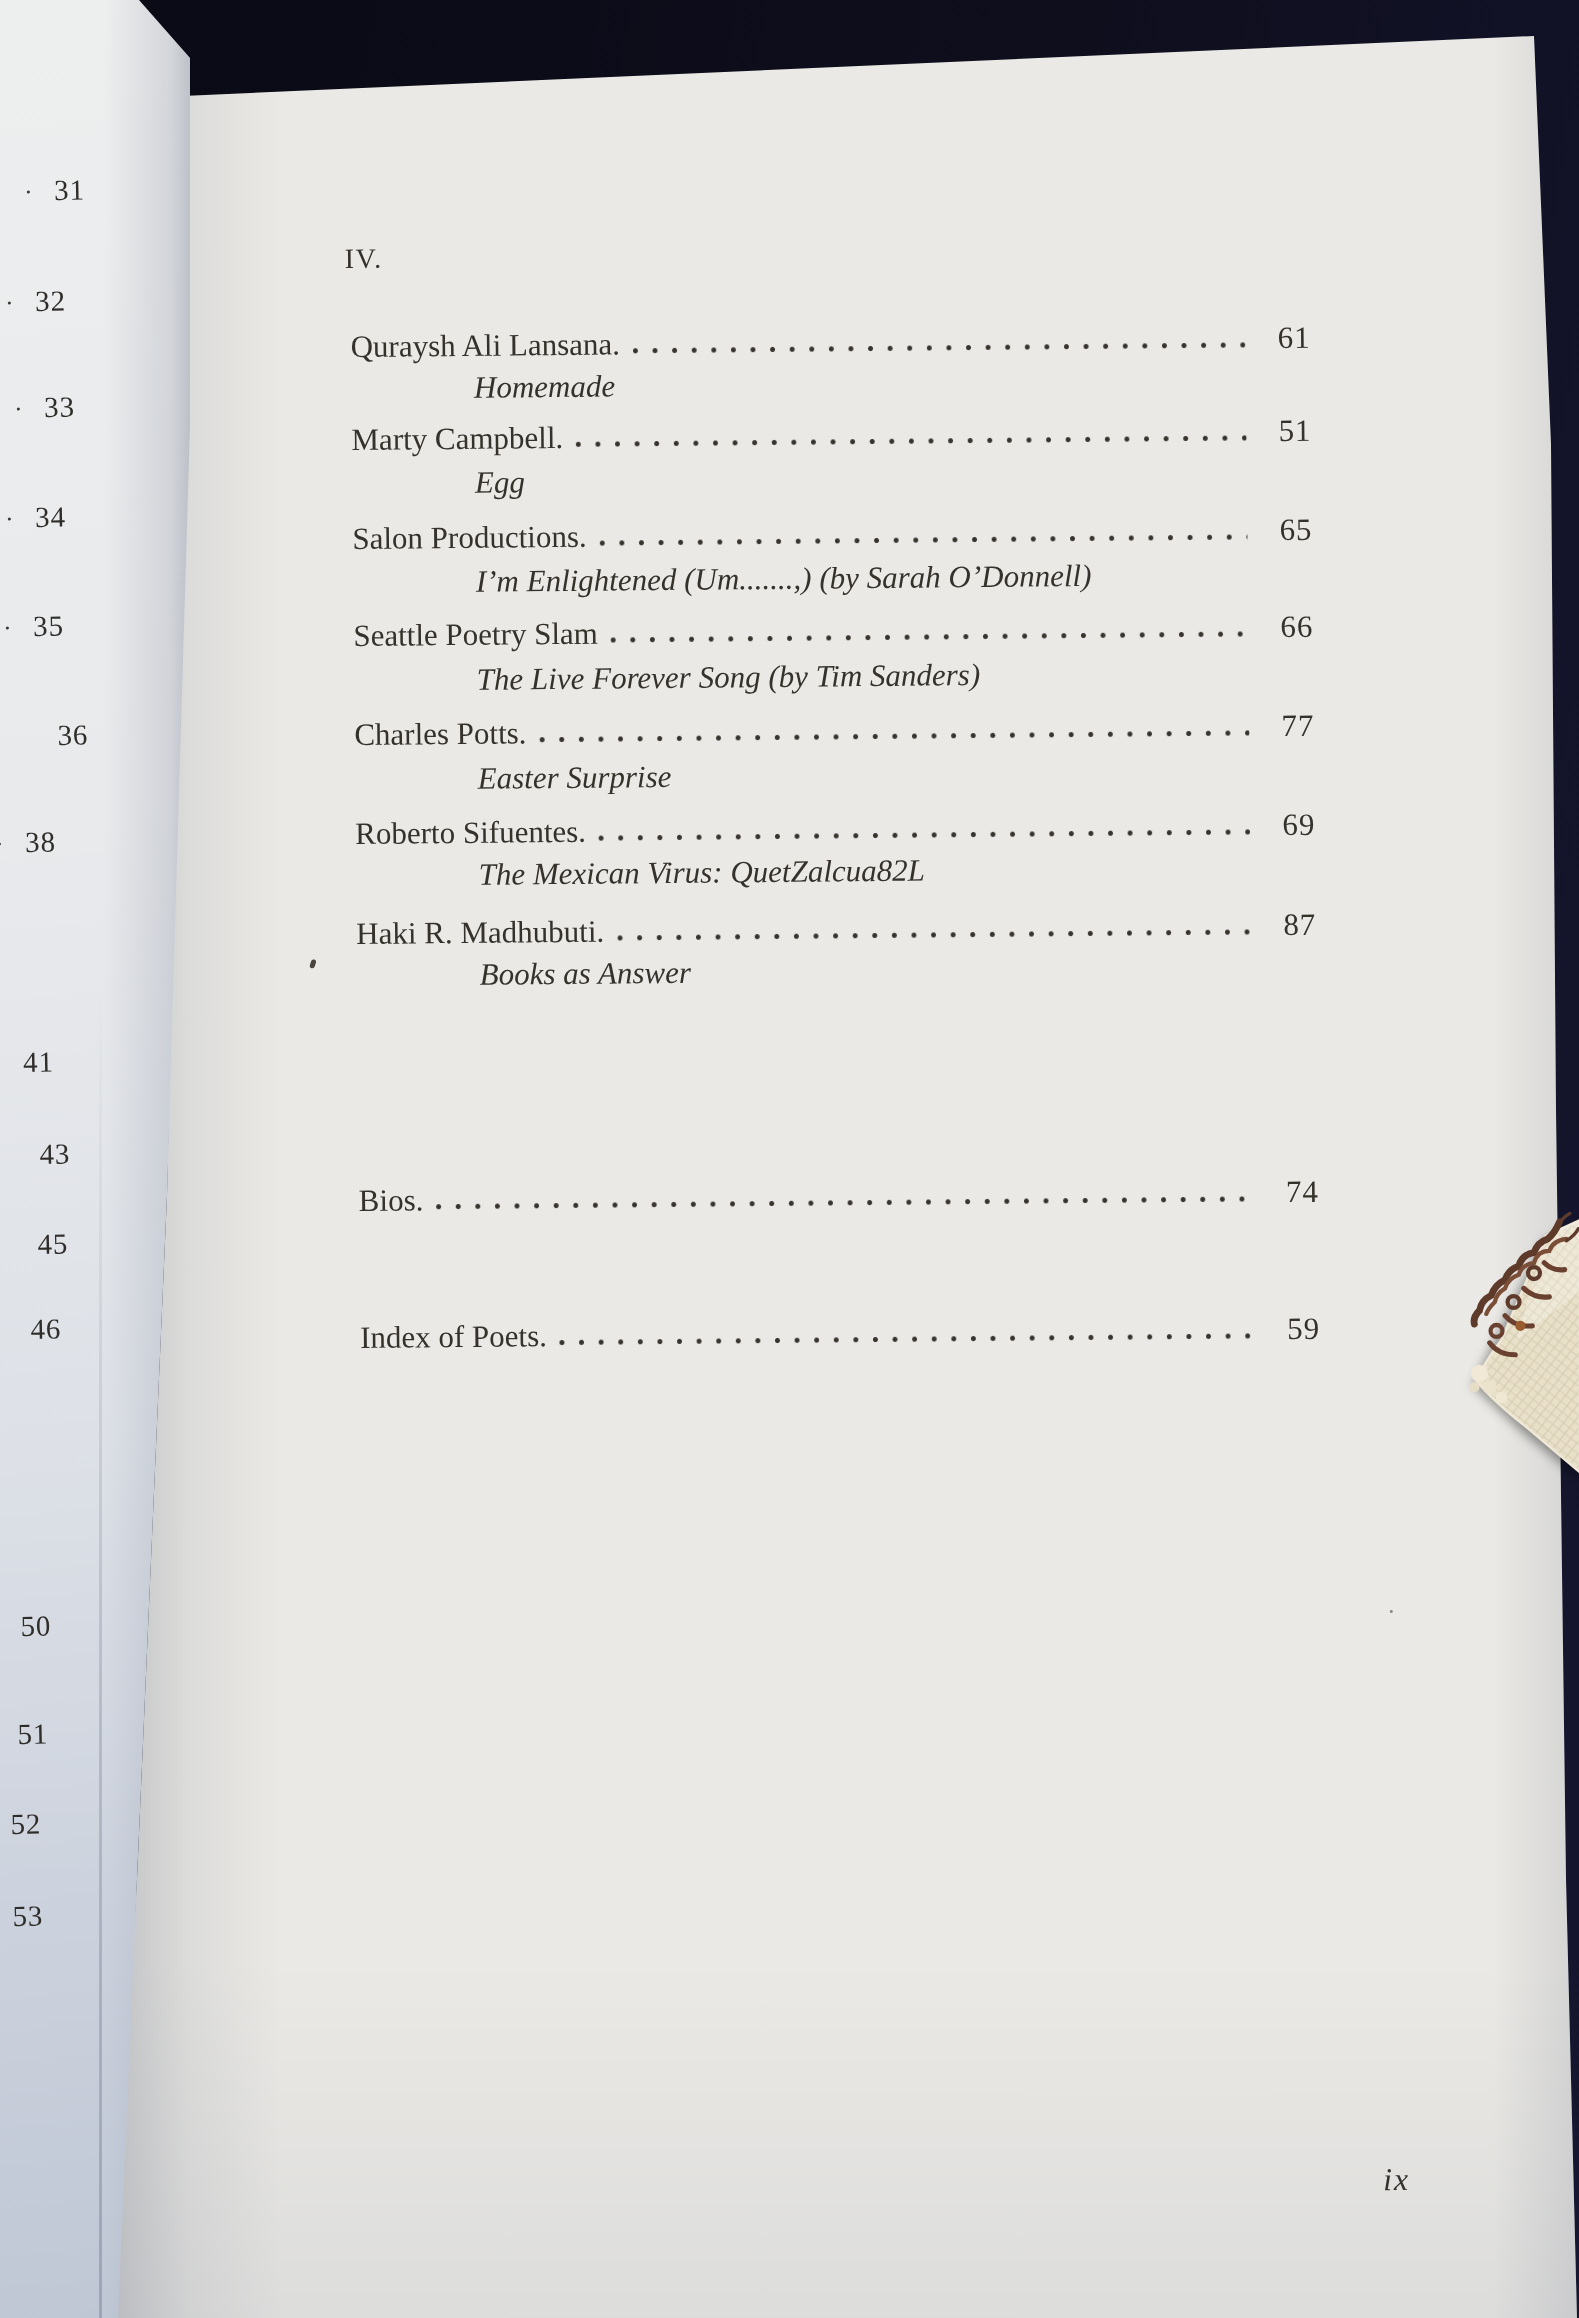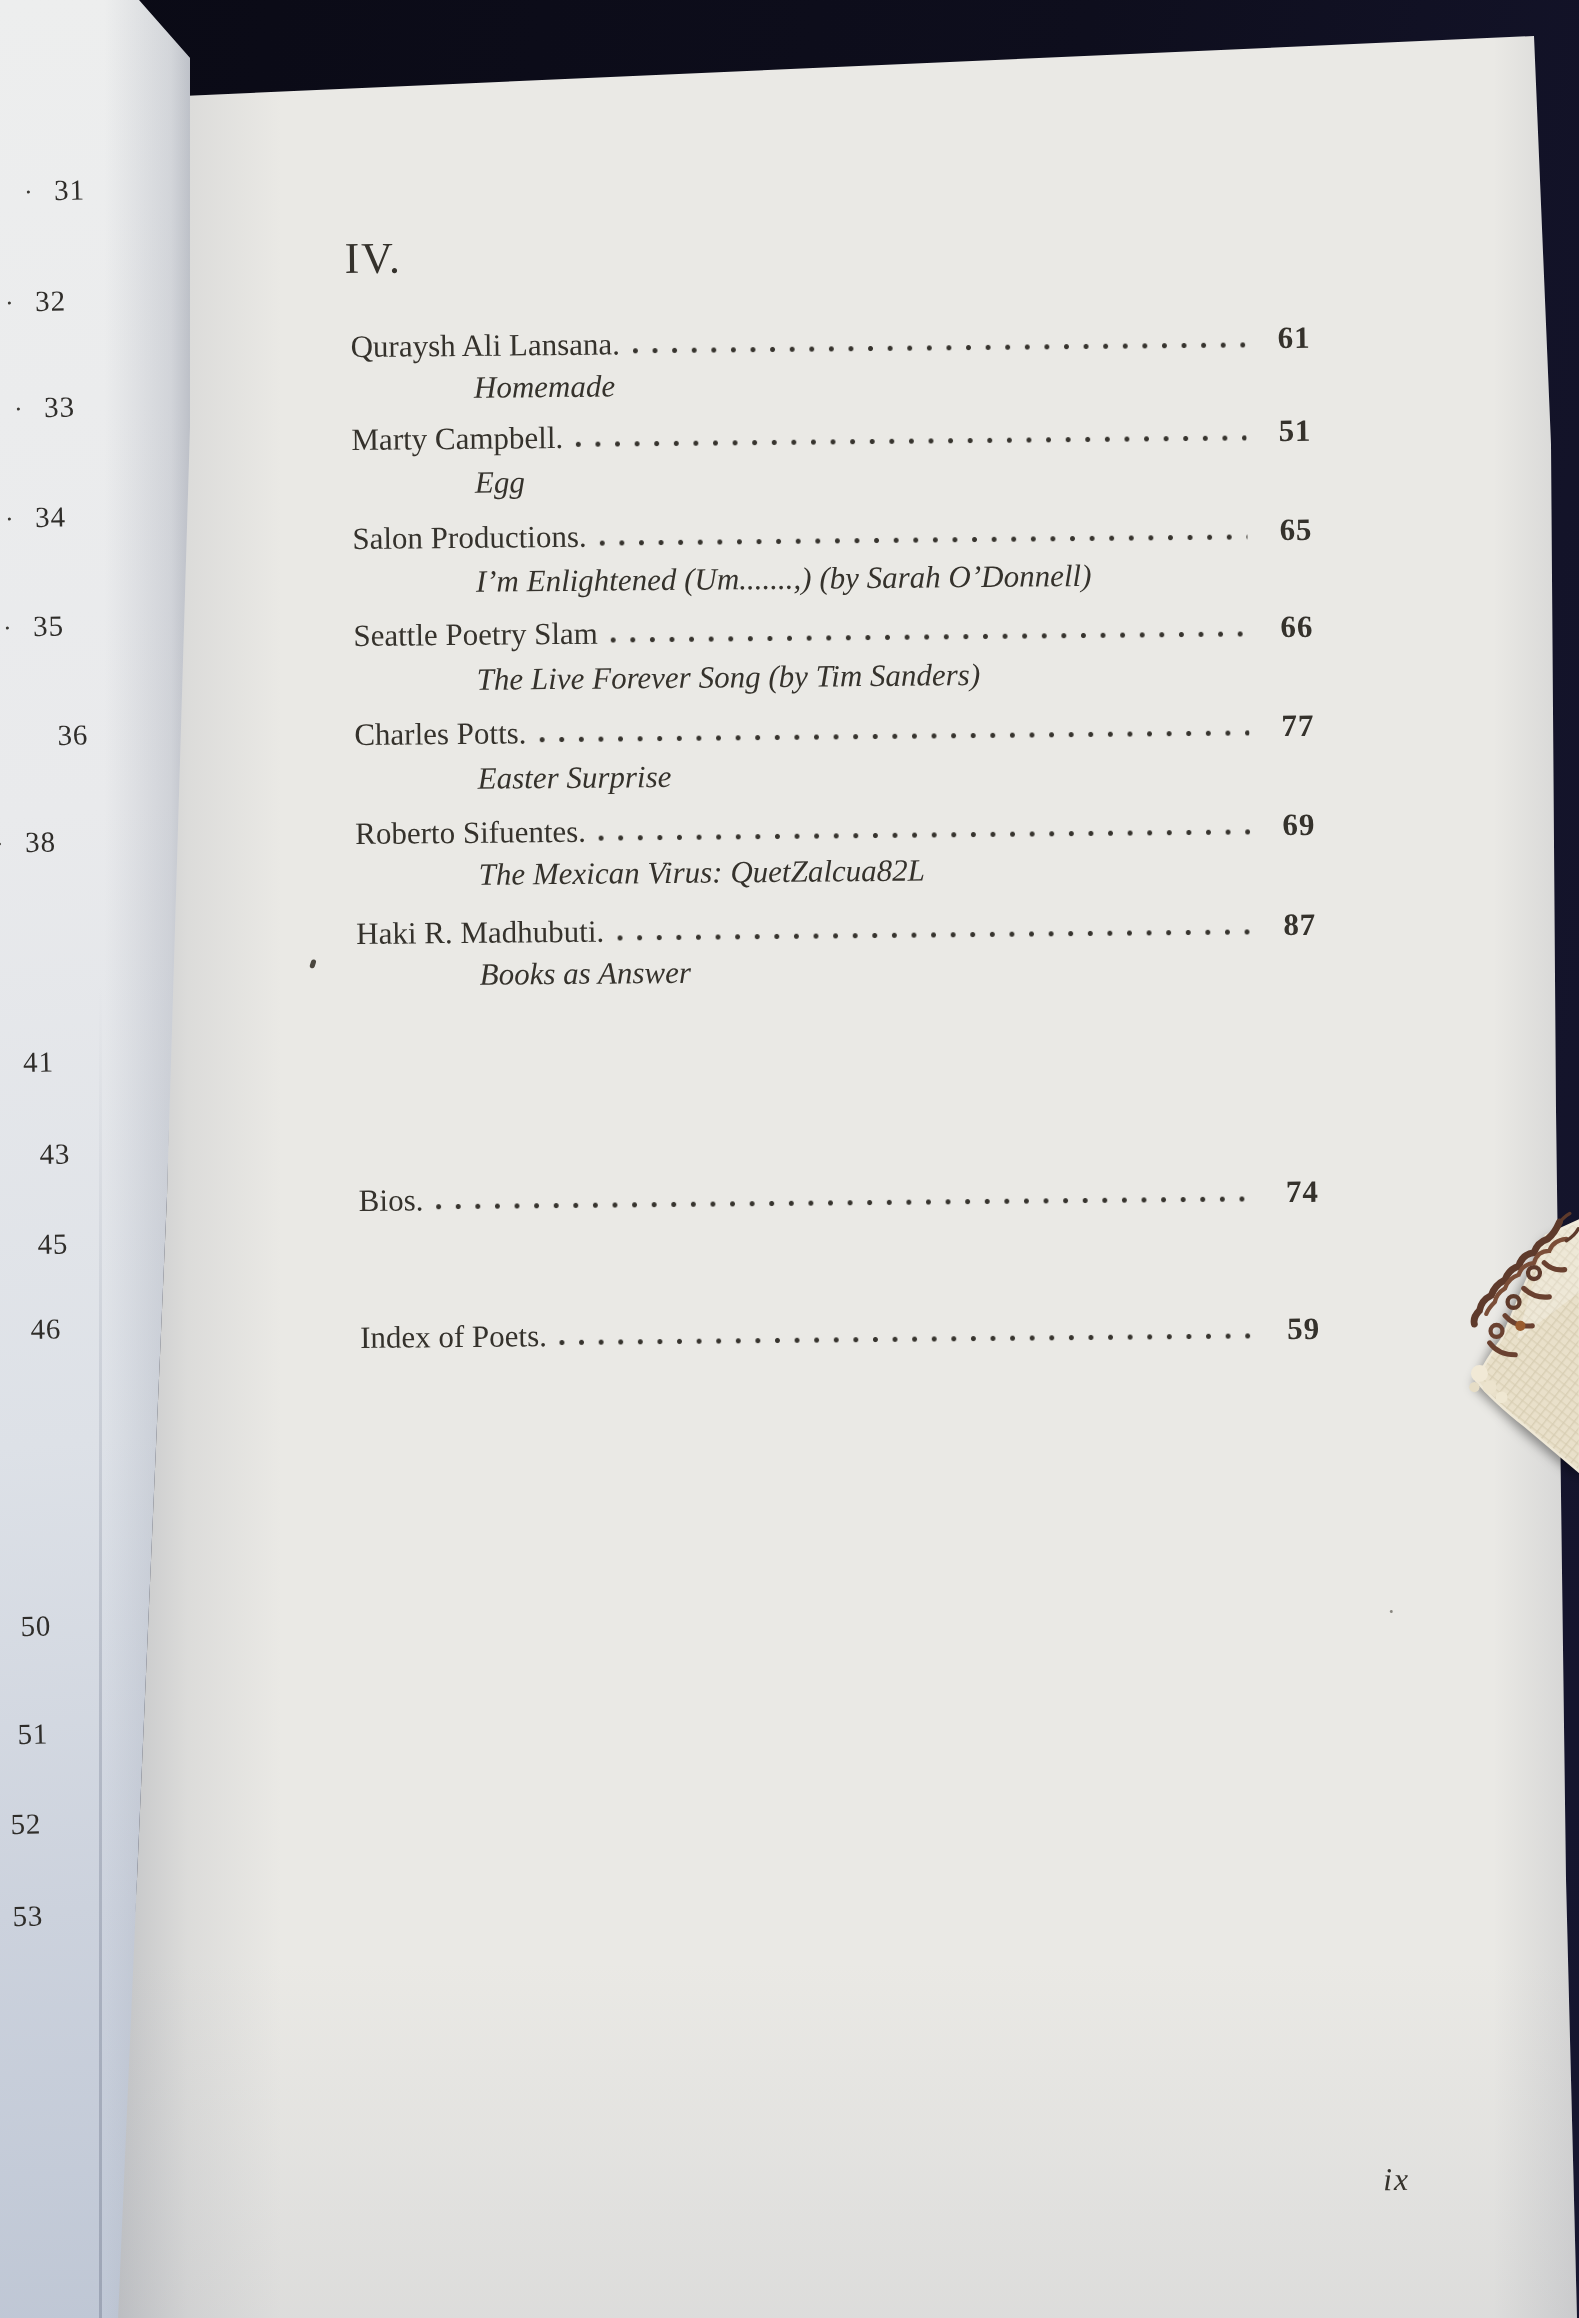--- a/index.html
+++ b/index.html
@@ -33,28 +33,28 @@
     background:linear-gradient(to bottom,rgba(110,118,138,0) 0%,rgba(110,118,138,0.30) 55%,rgba(110,118,138,0.42) 100%);}
   .edge-num{
     position:absolute;display:flex;align-items:baseline;gap:20.5px;
     font-size:29px;line-height:36px;color:#2f2d2a;letter-spacing:0.9px;
     transform:rotate(-1.2deg);white-space:nowrap;
   }
   .edge-num .lead-dot{font-size:26px;color:#3a3833;}
   
   .content{position:absolute;left:0;top:0;width:1580px;height:2319px;z-index:4;
     transform:rotate(-0.55deg);transform-origin:769px 598px;color:#35322c;}
-  .section-heading{position:absolute;left:348px;top:235px;font-size:44px;line-height:39px;letter-spacing:1.7px;font-family:Liberation Serif, serif;}
+  .section-heading{position:absolute;left:348px;top:235px;font-size:28px;line-height:39px;letter-spacing:1.7px;font-family:Liberation Serif, serif;}
   .toc-row{position:absolute;left:353px;width:960px;display:flex;align-items:baseline;
     font-size:31px;line-height:39px;}
   .toc-row .entry-name{white-space:nowrap;}
   .toc-row .leader{flex:1 1 auto;align-self:stretch;margin:0 13.7px 0 8.5px;
     background-image:radial-gradient(circle at 3.4px 3.4px,#37342e 2px,rgba(0,0,0,0) 2.9px);
     background-size:19.6px 7.7px;background-repeat:repeat-x;background-position:3.4px calc(100% - 8.5px);}
-  .toc-row .pnum{min-width:51px;text-align:right;white-space:nowrap;letter-spacing:0.9px;font-weight:bold;}
+  .toc-row .pnum{min-width:51px;text-align:right;white-space:nowrap;letter-spacing:0.9px;}
   .toc-title{position:absolute;left:476px;font-size:31px;line-height:39px;font-style:italic;white-space:nowrap;}
   .folio{position:absolute;left:1368px;top:2167px;font-size:32px;font-style:italic;letter-spacing:1.7px;text-align:right;}
   .speck{position:absolute;background:#4a463e;border-radius:50%;}
   
   .bookmark{position:absolute;left:1442px;top:1189px;width:138px;height:295px;z-index:5;overflow:visible;}
 </style>
 </head>
 <body>
 
 <div class="main-page">

